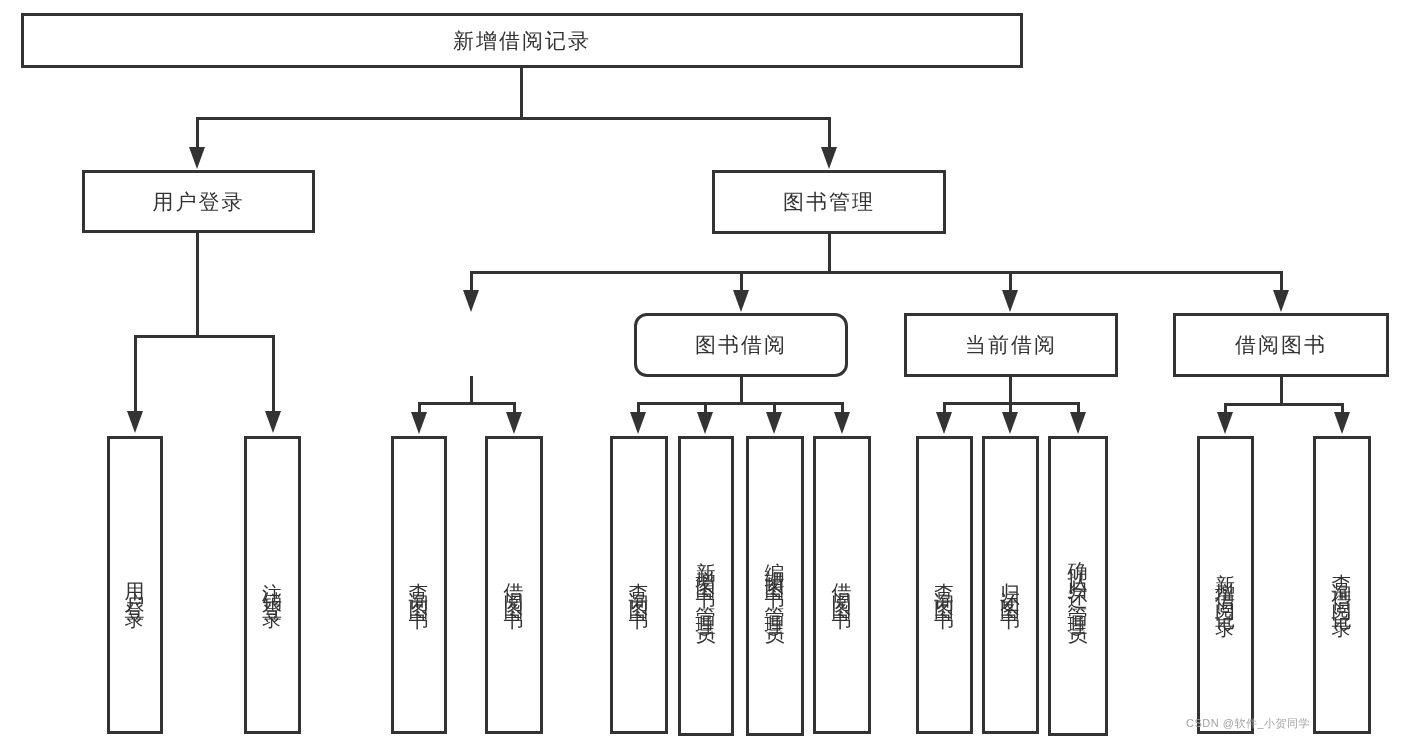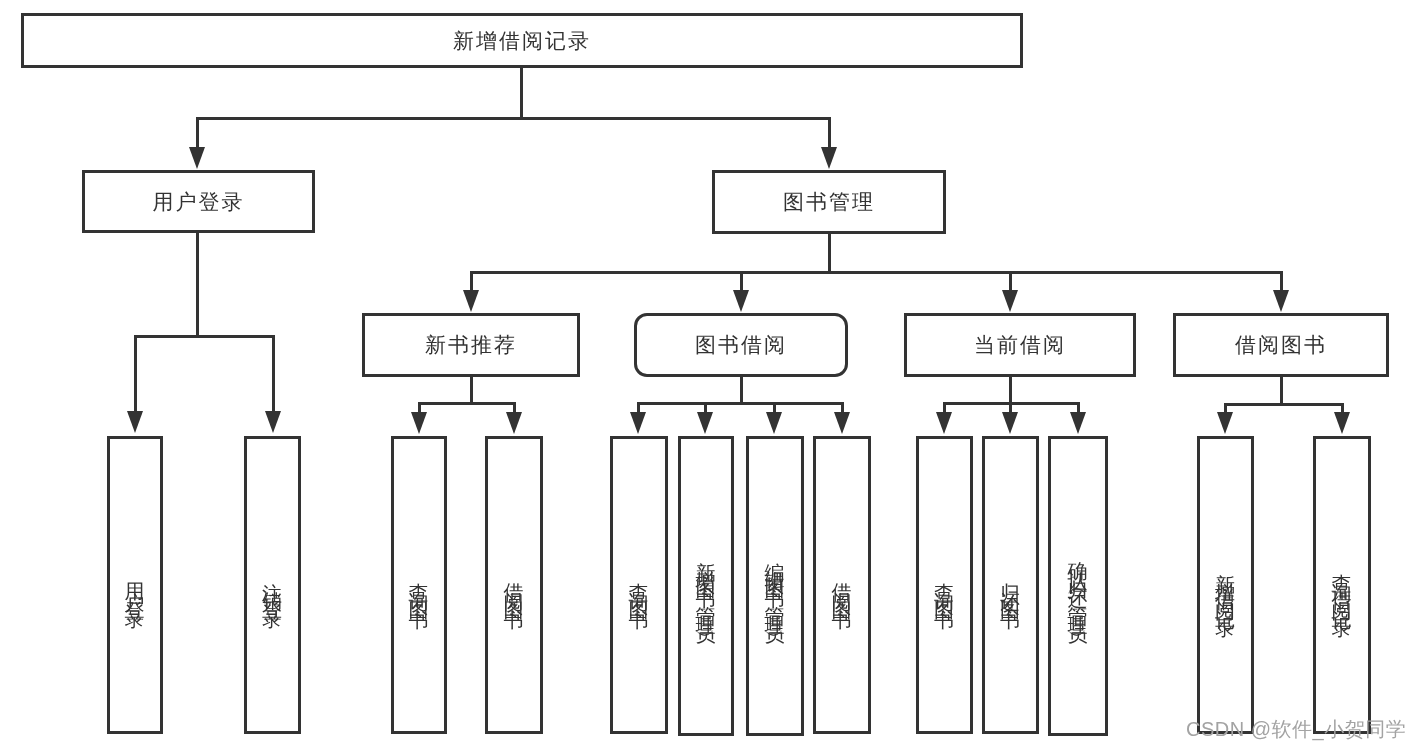--- a/index.html
+++ b/index.html
@@ -19,46 +19,43 @@
   }
   .vl{position:absolute;width:3px;background:#333333;}
   .hl{position:absolute;height:3px;background:#333333;}
   .arrow{
     position:absolute;width:0;height:0;
     border-left:8px solid transparent;border-right:8px solid transparent;
     border-top:22px solid #333333;
   }
   .watermark{
     position:absolute;left:1186px;top:716px;z-index:5;
-    font-size:20px;letter-spacing:0.5px;color:#a3a3a3;white-space:nowrap;
+    font-size:11px;letter-spacing:0.5px;color:#a3a3a3;white-space:nowrap;
   }
 </style>
 </head>
 <body>
 
 <div class="canvas">
 
   <div class="box" style="left:21px;top:13px;width:1002px;height:55px;">
     <span class="h-label">新增借阅记录</span>
   </div>
 
   <div class="box" style="left:82px;top:170px;width:233px;height:63px;">
     <span class="h-label">用户登录</span>
   </div>
   <div class="box" style="left:712px;top:170px;width:234px;height:64px;">
     <span class="h-label">图书管理</span>
   </div>
 
-  <div class="box" style="left:362px;top:313px;width:218px;height:64px;">
-    <span class="h-label">新书推荐</span>
-  </div>
   <div class="box" style="left:634px;top:313px;width:214px;height:64px;border-radius:13px;">
     <span class="h-label">图书借阅</span>
   </div>
-  <div class="box" style="left:904px;top:313px;width:232px;height:64px;">
+  <div class="box" style="left:904px;top:313px;width:214px;height:64px;">
     <span class="h-label">当前借阅</span>
   </div>
   <div class="box" style="left:1173px;top:313px;width:216px;height:64px;">
     <span class="h-label">借阅图书</span>
   </div>
 
   <div class="box leaf" style="left:107px;top:436px;width:56px;height:298px;">
     <span class="v-label">用户登录</span>
   </div>
   <div class="box leaf" style="left:244px;top:436px;width:57px;height:298px;">

